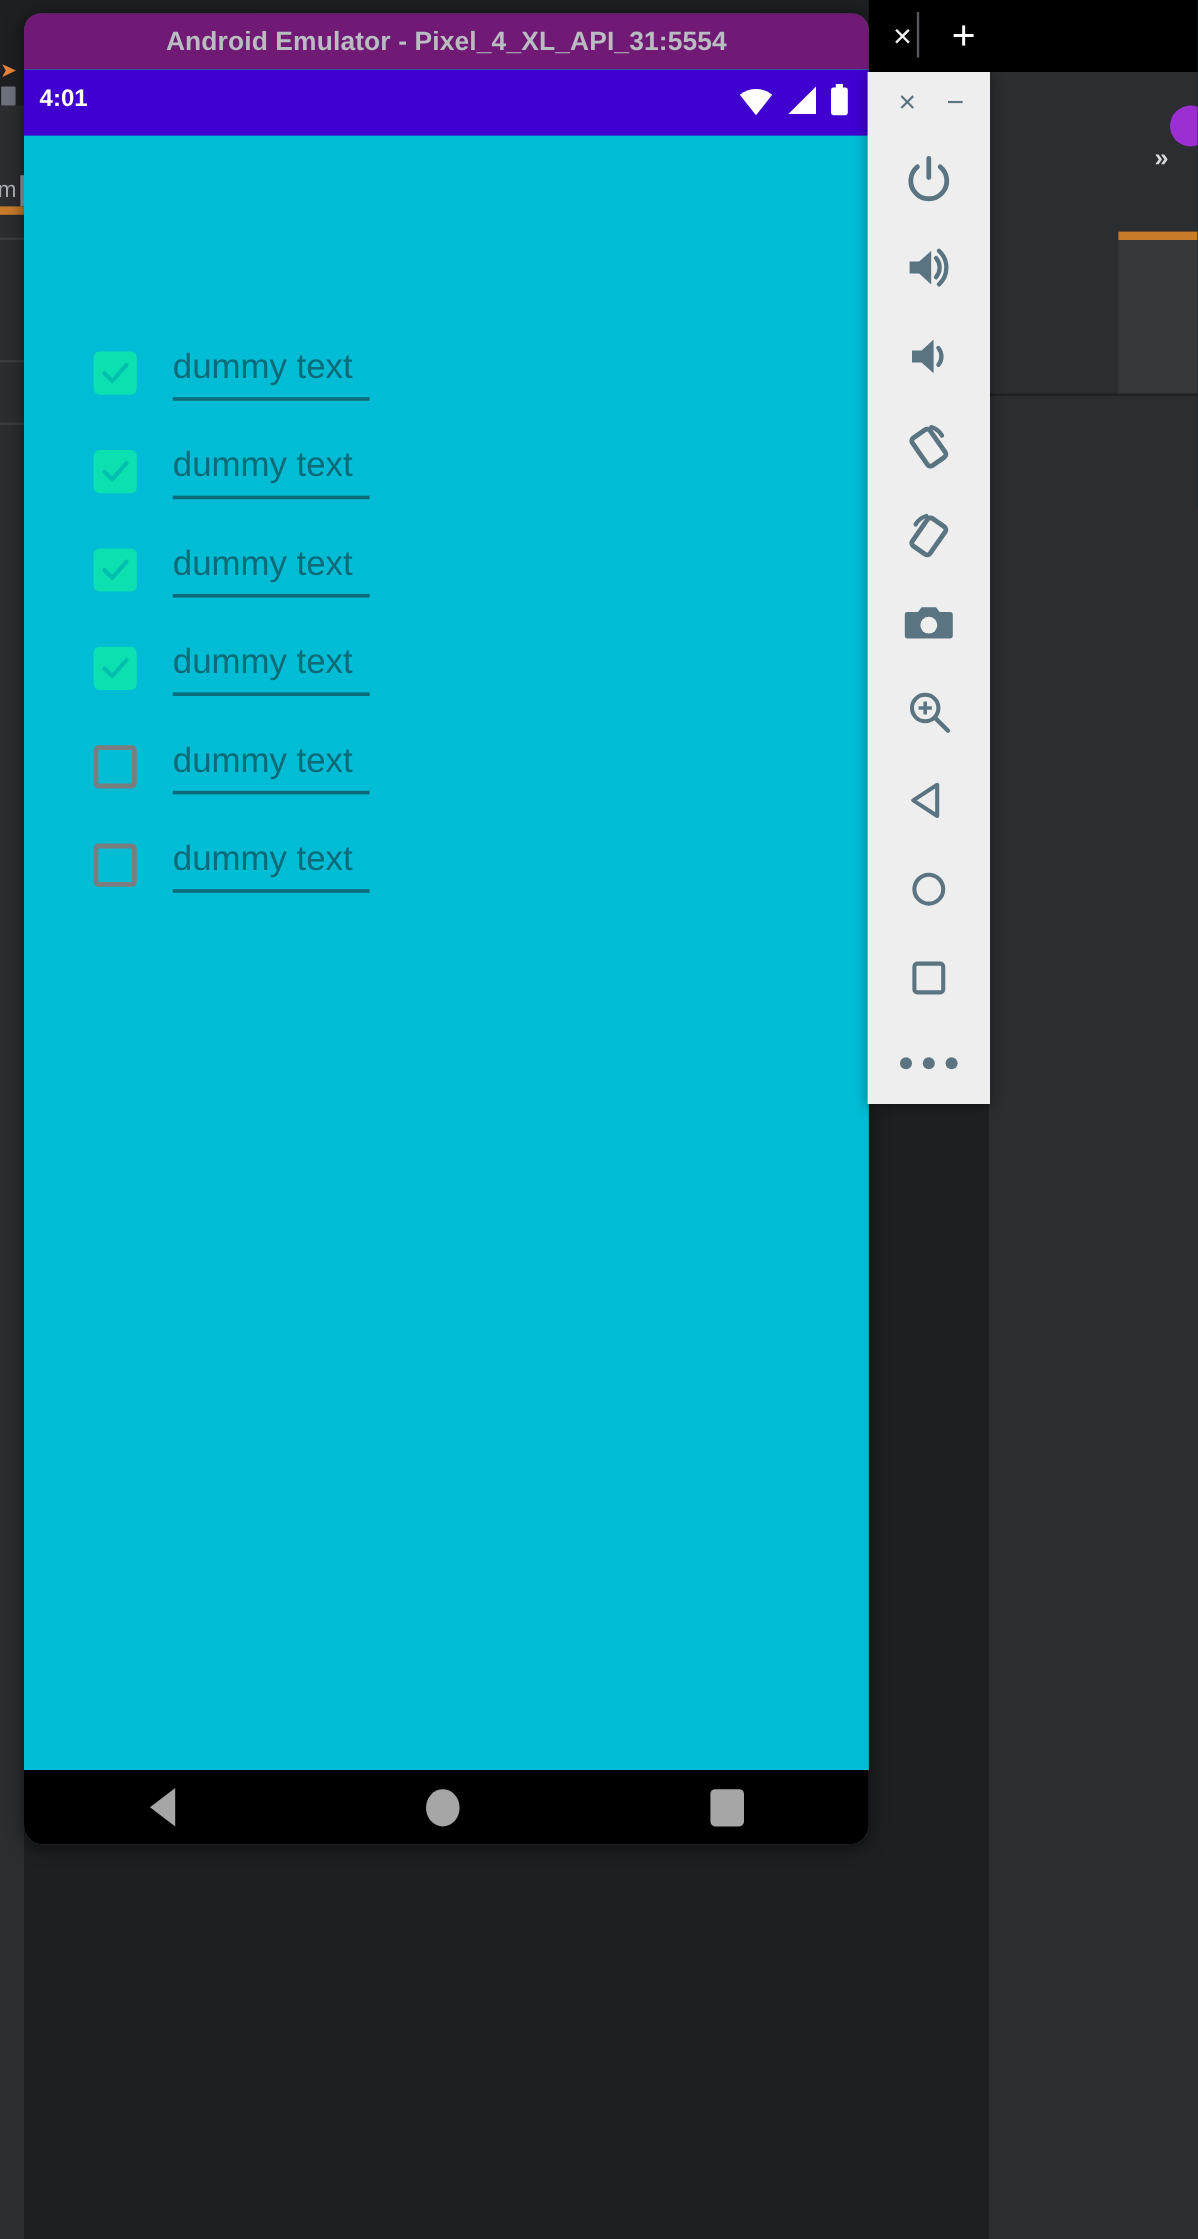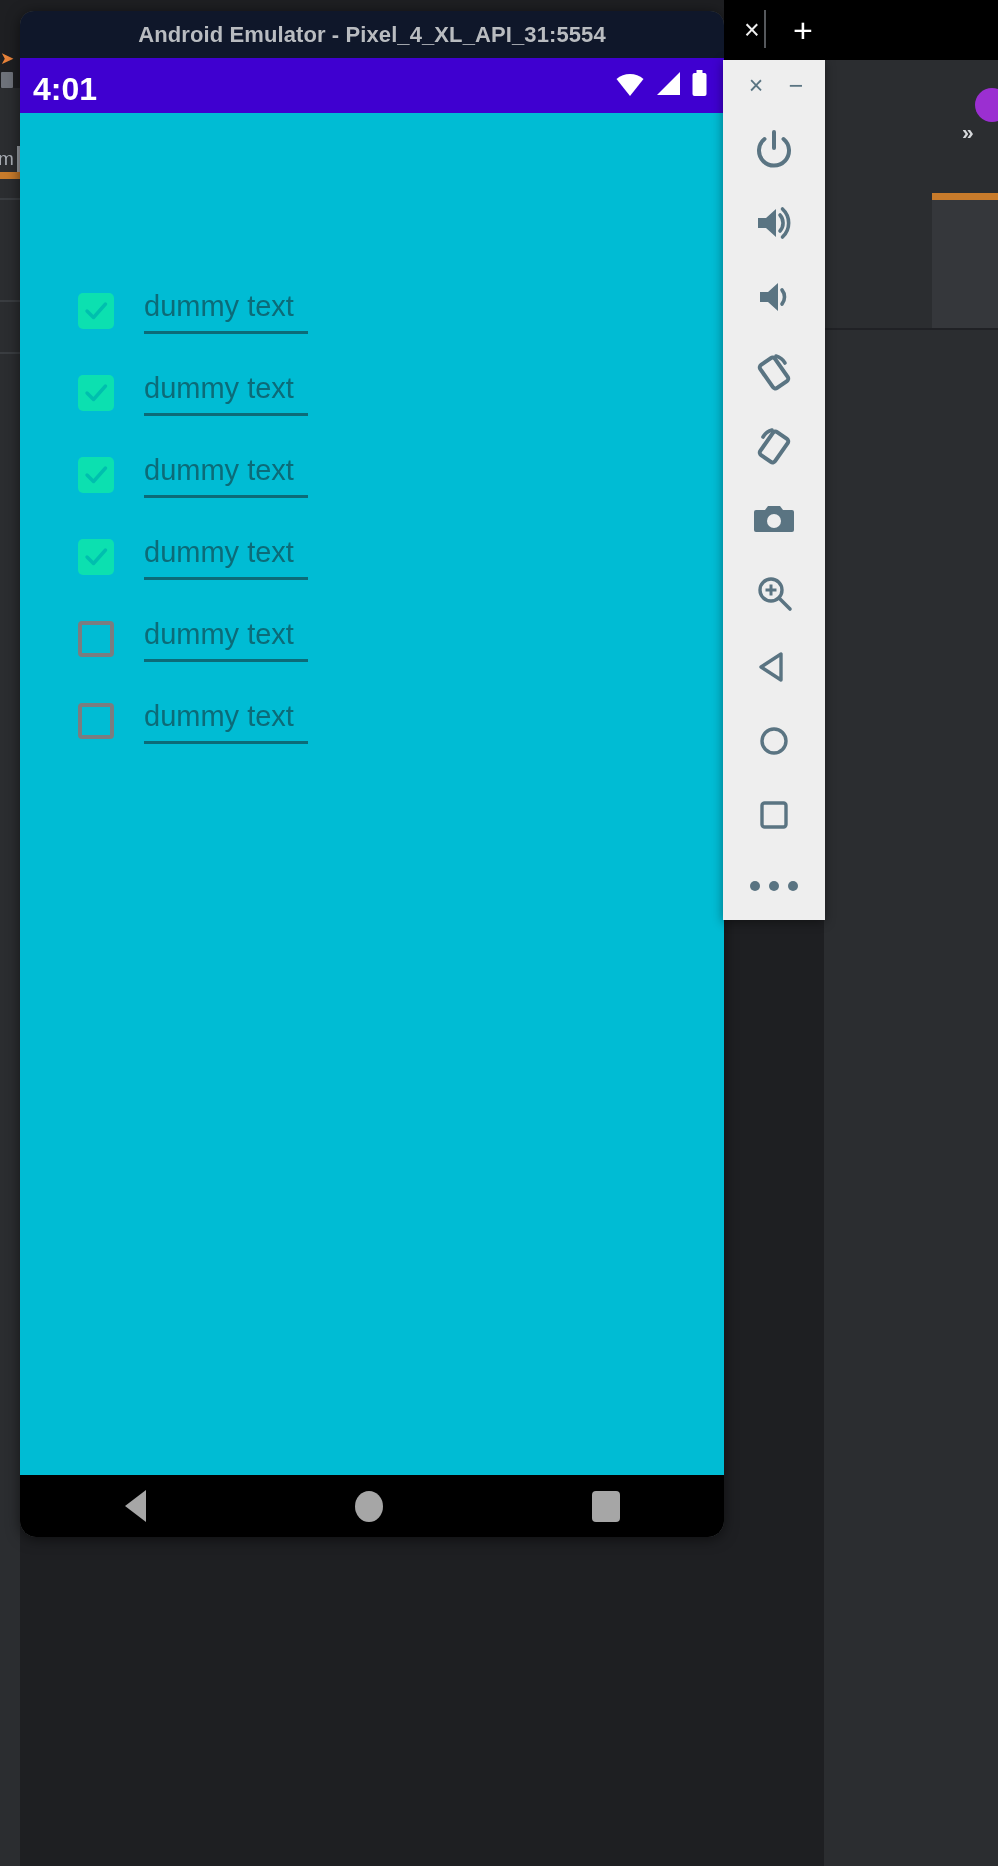--- a/index.html
+++ b/index.html
@@ -97,39 +97,39 @@
 
   
   .emu-window {
     position:absolute; left:20px; top:11px; width:704px; height:1526px;
     background:#3c3f41; border-radius:14px 14px 16px 16px;
     box-shadow:0 2px 14px rgba(0,0,0,.55);
     overflow:hidden;
   }
   .emu-titlebar {
     position:absolute; left:0; top:0; width:704px; height:47px;
-    background:#0f172a; display:flex; align-items:center; justify-content:center;
+    background:#701a75; display:flex; align-items:center; justify-content:center;
     border-radius:14px 14px 0 0;
   }
   .emu-title-text {
     color:#b9bcc0; font-size:22px; font-weight:bold; letter-spacing:.1px;
   }
 
   
   .phone-screen {
     position:absolute; left:0; top:47px; width:704px; height:1417px;
     background:#00bcd4; overflow:hidden;
   }
   .status-bar {
     position:absolute; left:0; top:0; width:704px; height:55px;
     background:#3f00d0; display:flex; align-items:center;
   }
   .status-time {
     position:absolute; left:13px; top:13px;
-    color:#fff; font-size:32px; font-weight:bold;
+    color:#fff; font-size:20px; font-weight:bold;
   }
   .status-icons {
     position:absolute; right:16px; top:12px;
     display:flex; align-items:center; gap:9px;
   }
   .ic-wifi { width:30px; height:27px; }
   .ic-signal { width:28px; height:27px; }
   .ic-battery { width:17px; height:27px; }
 
   .appbar {

